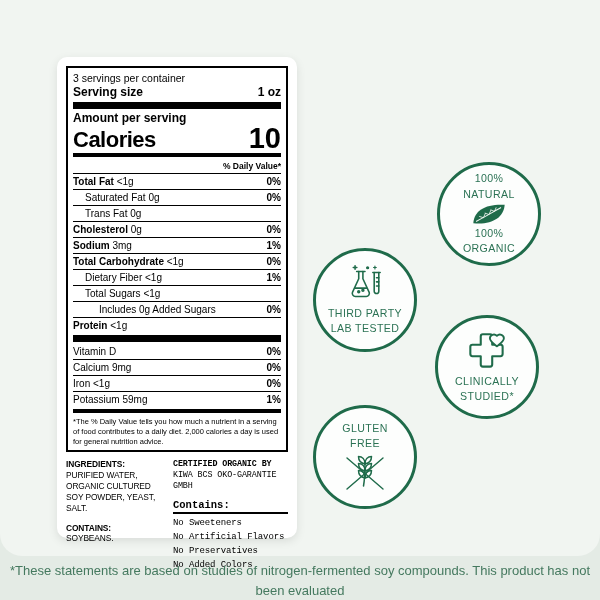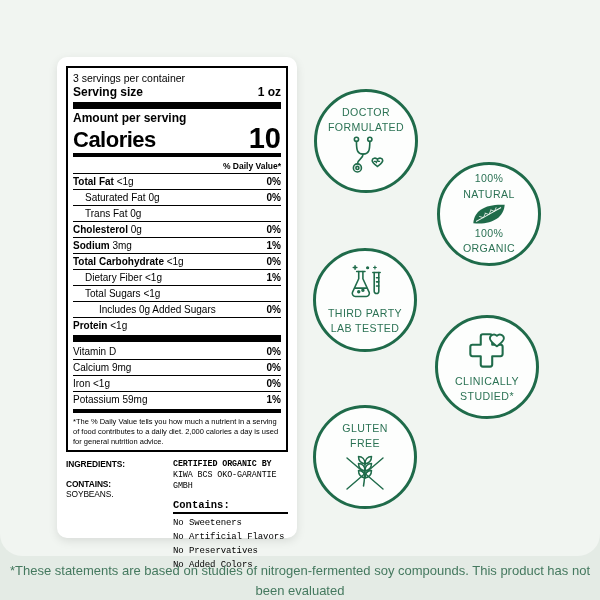--- a/index.html
+++ b/index.html
@@ -138,53 +138,38 @@
               <span class="dv">1%</span>
             </div>
           </div>
         <div class="bar5"></div>
         <div class="nf-footnote">*The % Daily Value tells you how much a nutrient in a serving of food contributes to a daily diet. 2,000 calories a day is used for general nutrition advice.</div>
       </div>
 
       <div class="bottom-cols">
         <div class="col-left">
           <div class="bh">INGREDIENTS:</div>
+          <div class="bt">PURIFIED WATER, ORGANIC CULTURED SOY POWDER, YEAST, SALT.</div>
           <div class="bh mt">CONTAINS:</div>
           <div class="bt">SOYBEANS.</div>
         </div>
         <div class="col-right">
           <div class="bh">CERTIFIED ORGANIC BY</div>
           <div class="bt">KIWA BCS OKO-GARANTIE GMBH</div>
           <div class="contains-h">Contains:</div>
           <div id="contains-list">
               <div class="cl-item">No Sweeteners</div>
               <div class="cl-item">No Artificial Flavors</div>
               <div class="cl-item">No Preservatives</div>
               <div class="cl-item">No Added Colors</div>
             </div>
         </div>
       </div>
     </div>
 
-    <div class="badge" style="left:314px;top:89px;">
-      <div class="badge-line">DOCTOR</div>
-      <div class="badge-line">FORMULATED</div>
-      <svg width="46" height="42" viewBox="0 0 48 44">
-        <g fill="none" stroke="#1f6b4a" stroke-width="1.7" stroke-linecap="round" stroke-linejoin="round">
-          <circle cx="14" cy="4.5" r="2.2"></circle>
-            <circle cx="28" cy="4.5" r="2.2"></circle>
-          <path d="M14 7 C14 16 15 20 21 20 C27 20 28 16 28 7"></path>
-          <path d="M21 20 C21 25 15 26 15 30"></path>
-          <circle cx="15" cy="34.5" r="4.2"></circle>
-            <circle cx="15" cy="34.5" r="1.6"></circle>
-          <path d="M36 25.5 C34.2 23.3 30.5 24 30.5 26.8 C30.5 29.4 33.5 31 36 33 C38.5 31 41.5 29.4 41.5 26.8 C41.5 24 37.8 23.3 36 25.5 Z"></path>
-          <path stroke-width="1.2" d="M32.7 27.6 h1.3 l0.9 1.5 l1.1-3 l0.9 1.5 h1.4"></path>
-        </g>
-      </svg>
-    </div>
 
     <div class="badge" style="left:437px;top:162px;">
       <div class="badge-line">100%</div>
       <div class="badge-line">NATURAL</div>
       <svg width="40" height="24" viewBox="0 0 40 26">
         <path fill="#1f6b4a" d="M3 23 C4 9 16 2 37 3 C36 17 23 25 3 23 Z"></path>
         <path stroke="#f1f5f1" stroke-width="1.2" fill="none" d="M6 21 C14 17 24 11 33 6"></path>
         <path stroke="#f1f5f1" stroke-width="0.9" fill="none" d="M14 17 l2.2-5 M20 13.6 l2.2-5 M26 10.2 l1.8-4.4 M14 17 l-4.6-1.4 M20 13.6 l-4.6-1.7 M26 10.2 l-4.4-1.8"></path>
       </svg>
       <div class="badge-line">100%</div>

